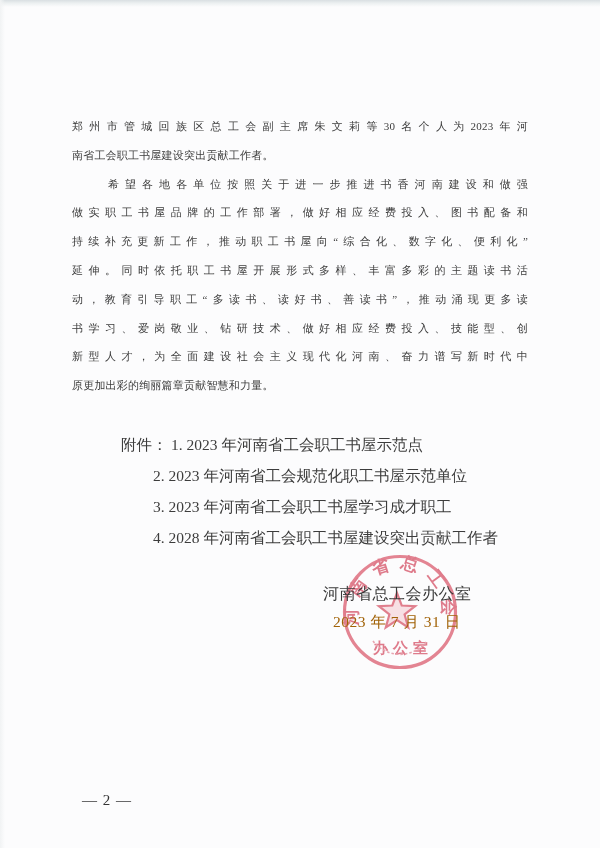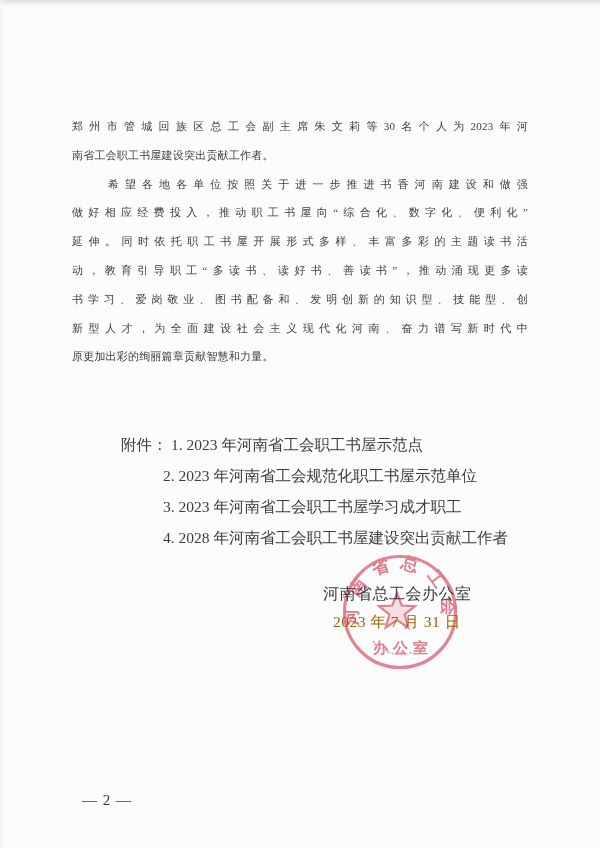--- a/index.html
+++ b/index.html
@@ -32,21 +32,21 @@
   }
   .line.left { text-align:right; text-align-last:left; }
   .line.indent { padding-left:36px; }
   
   .attach {
     position:absolute; left:113px; top:429px;
     font-size:15.5px; color:#3c3c3c;
   }
   .attach-row { line-height:31px; white-space:nowrap; }
   .attach-label { display:inline-block; width:50px;padding-left:8px; }
-  .attach-row.cont { margin-left:50px; }
+  .attach-row.cont { margin-left:40px; }
   
   .sig-org {
     position:absolute; left:323px; top:584px;
     font-size:16px; color:#3a3a3a; letter-spacing:0.5px; z-index:3;
     white-space:nowrap;
   }
   .sig-date {
     position:absolute; left:333px; top:612px;
     font-size:15.5px; color:#a16207; letter-spacing:0.5px; z-index:3;
     white-space:nowrap;
@@ -75,24 +75,25 @@
 
 <div class="page">
 
   <div class="scan-top"></div>
   <div class="scan-left"></div>
 
   <div class="body-text">
     <div class="line">郑州市管城回族区总工会副主席朱文莉等30名个人为2023年河</div>
     <div class="line left">南省工会职工书屋建设突出贡献工作者。</div>
     <div class="line indent">希望各地各单位按照关于进一步推进书香河南建设和做强</div>
-    <div class="line">做好相应经费投入，推动职工书屋向“综合化、数字化、便利化”</div>
+    <div class="line">做实职工书屋品牌的工作部署，做好相应经费投入、图书配备和</div>
+    <div class="line">持续补充更新工作，推动职工书屋向“综合化、数字化、便利化”</div>
     <div class="line">延伸。同时依托职工书屋开展形式多样、丰富多彩的主题读书活</div>
     <div class="line">动，教育引导职工“多读书、读好书、善读书”，推动涌现更多读</div>
-    <div class="line">书学习、爱岗敬业、图书配备和、发明创新的知识型、技能型、创</div>
+    <div class="line">书学习、爱岗敬业、钻研技术、做好相应经费投入、技能型、创</div>
     <div class="line">新型人才，为全面建设社会主义现代化河南、奋力谱写新时代中</div>
     <div class="line left">原更加出彩的绚丽篇章贡献智慧和力量。</div>
   </div>
 
   <div class="attach">
     <div class="attach-row">
       <span class="attach-label">附件：</span><span>1. 2023 年河南省工会职工书屋示范点</span>
     </div>
     <div class="attach-row cont">2. 2023 年河南省工会规范化职工书屋示范单位</div>
     <div class="attach-row cont">3. 2023 年河南省工会职工书屋学习成才职工</div>

